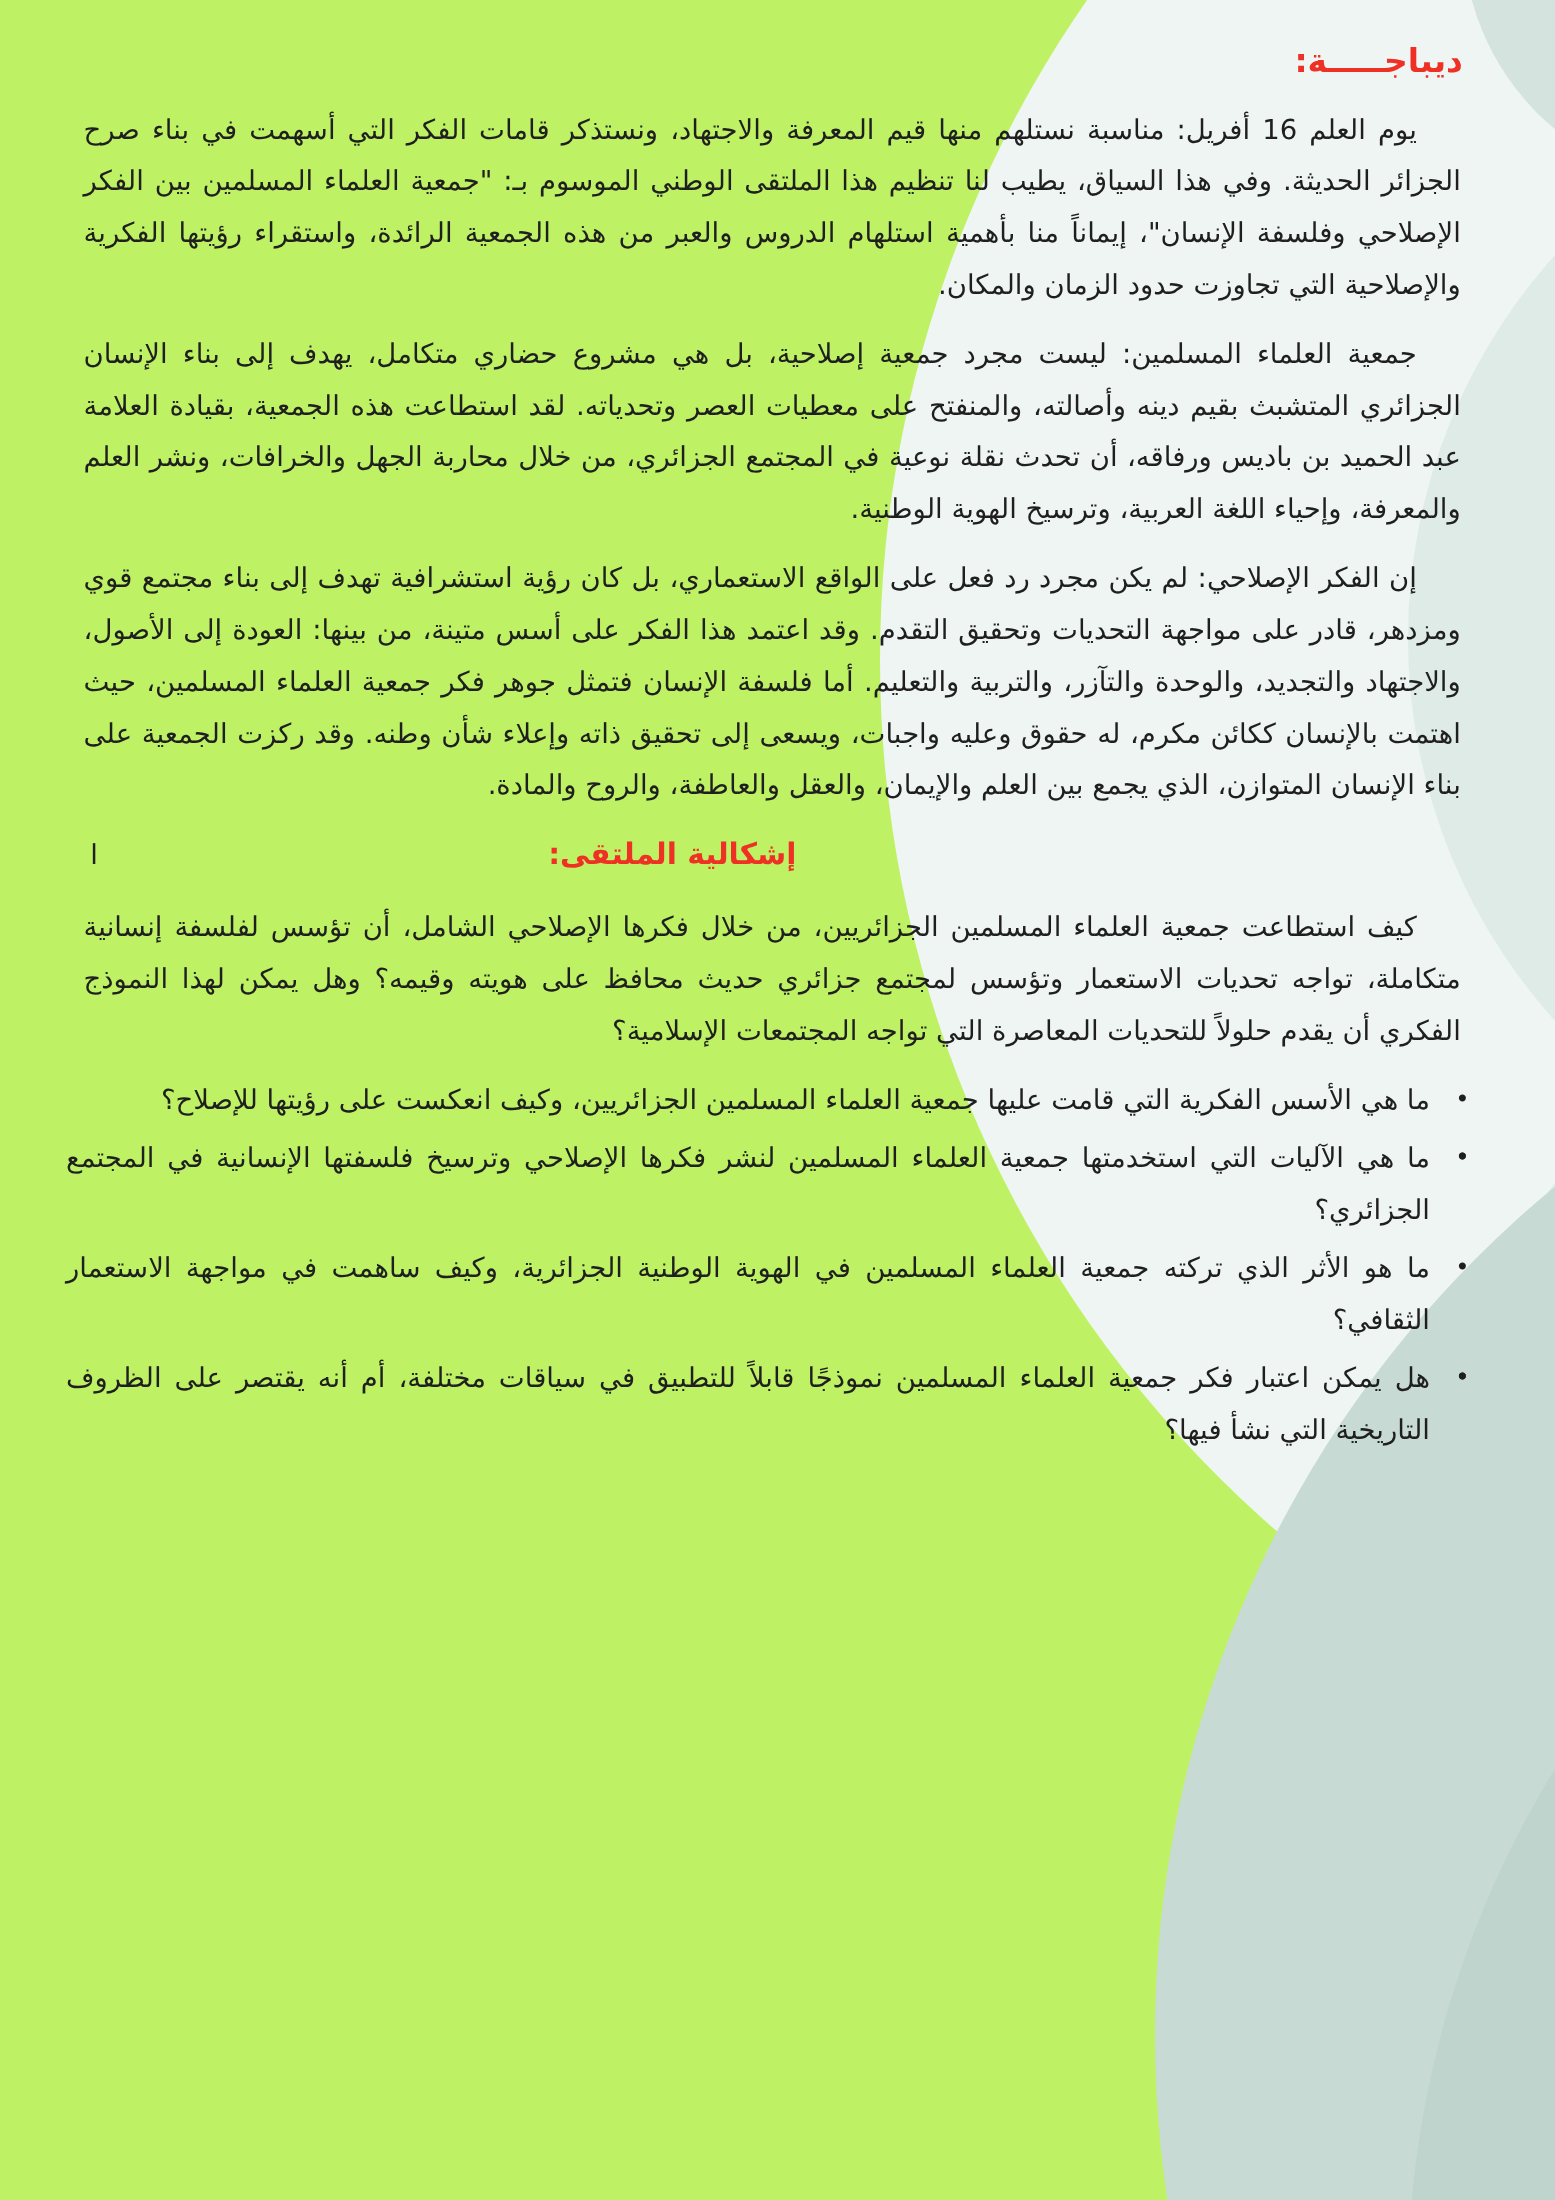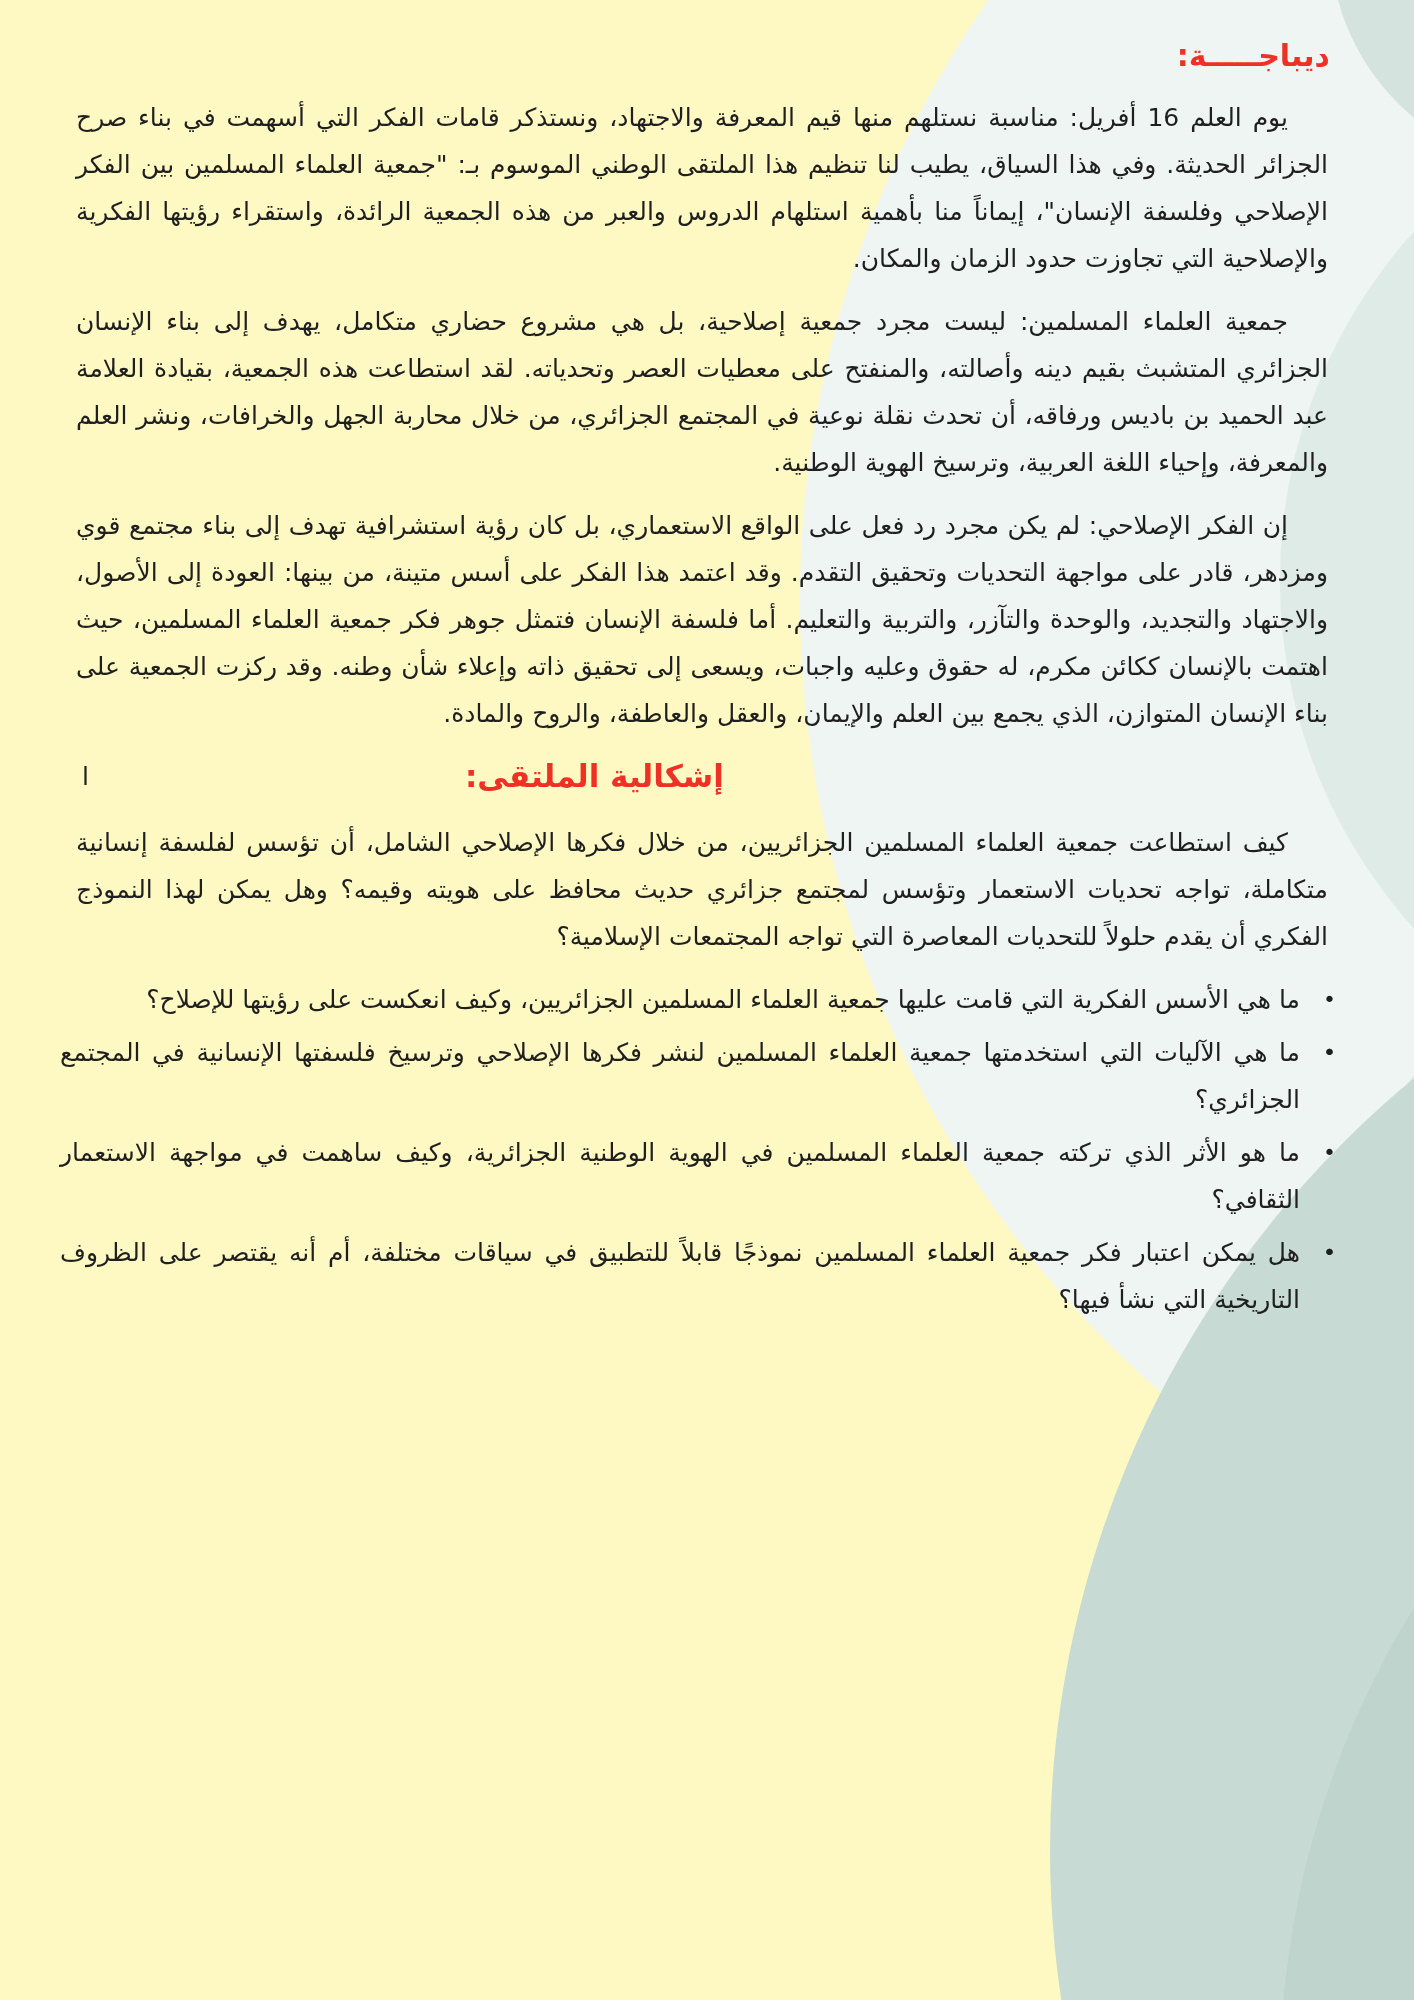--- a/index.html
+++ b/index.html
@@ -1,19 +1,19 @@
 <!DOCTYPE html>
 <html lang="ar"><head>
 <meta charset="utf-8">
 <style>
   html,body{margin:0;padding:0;}
   .page{
     position:relative;
     width:1414px;height:2000px;
-    background:#fef9c3;
+    background:#bef264;
     overflow:hidden;
     font-family:"DejaVu Sans", sans-serif;
     color:#1f1f1f;
   }
   .decor{position:absolute;inset:0;z-index:0;}
   .content{
     position:relative;z-index:1;
     direction:rtl;
     padding:34px 70px 0 60px;
     font-size:25px;
@@ -33,21 +33,21 @@
     text-indent:40px;
   }
   .heading-line{
     position:relative;
     height:50px;
     margin:8px 0 6px 0;
   }
   .red-heading{
     color:#ee3124;
     font-weight:bold;
-    font-size:31px;
+    font-size:27px;
   }
   .heading-line .red-heading{
     position:absolute;
     right:620px;top:0;
   }
   .stray-char{
     position:absolute;
     left:22px;top:0;
     color:#1f1f1f;
   }

